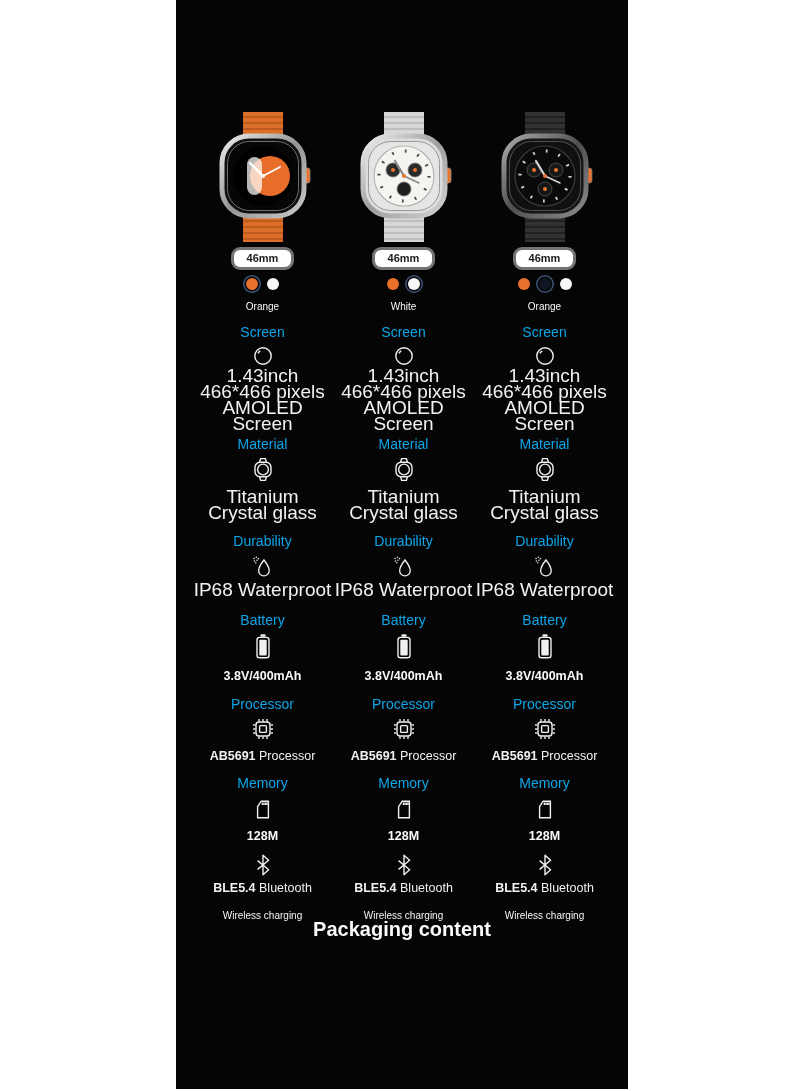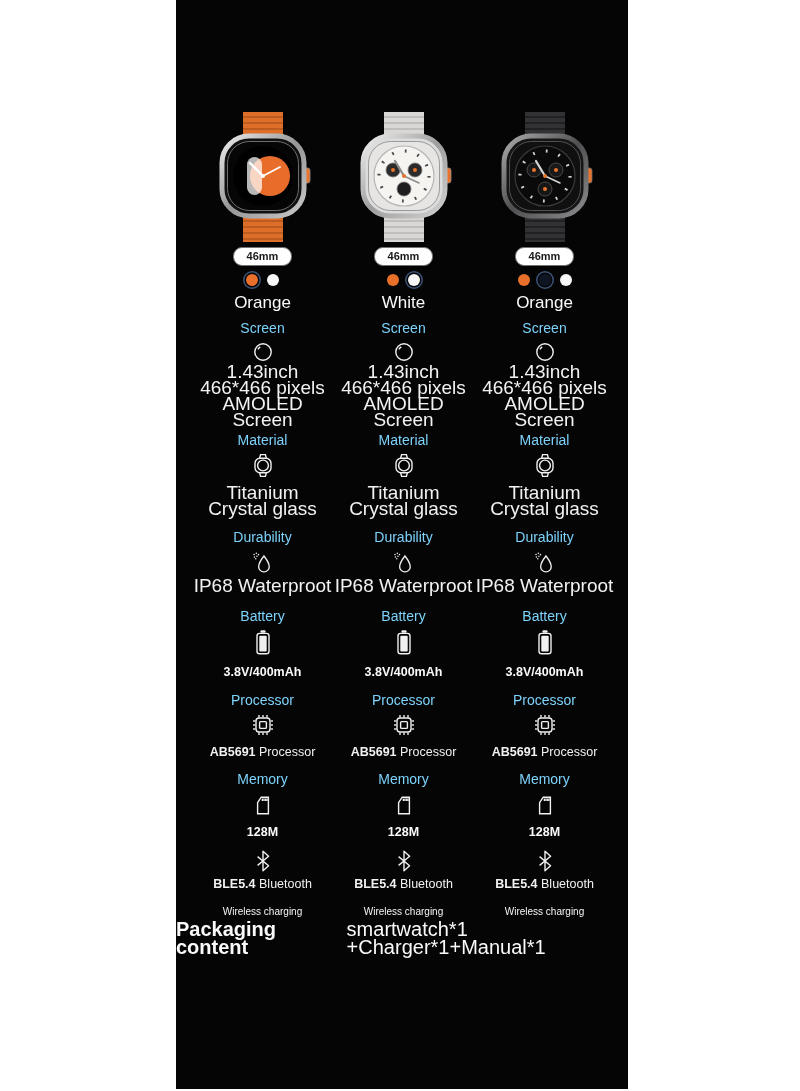--- a/index.html
+++ b/index.html
@@ -18,31 +18,31 @@
     display:grid;grid-template-columns:141px 141px 141px;
   }
   .col{
     display:flex;flex-direction:column;align-items:center;
     padding-top:112px;color:var(--text,#f2f2f2);text-align:center;
   }
   .watch{display:block;}
   .pill{
     margin-top:5px;background:#ffffff;color:#1a1a1a;
     font-size:11px;font-weight:bold;line-height:13px;
-    padding:2px 13px;border-radius:9px;border:1px solid #737373;
+    padding:2px 13px;border-radius:9px;border:3px solid #737373;
     box-shadow:0 1px 2px rgba(0,0,0,.4);
   }
   .swatches{margin-top:7px;display:flex;gap:9px;align-items:center;height:14px;}
   .sw{width:12px;height:12px;border-radius:50%;}
   .sw-orange{background:var(--accent-orange,#e8702b);}
   .sw-white{background:#f7f7f7;}
   .sw-black{background:#0e1524;}
   .sw.selected{box-shadow:0 0 0 1.5px #060606,0 0 0 3px var(--swatch-ring-navy,#3c5377);}
-  .col-name{margin-top:7px;font-size:17px;line-height:17px;color:#fafafa;}
-  .sec-h{margin-top:9px;font-size:14px;line-height:17px;color:#7dd3fc;}
+  .col-name{margin-top:7px;font-size:10px;line-height:17px;color:#fafafa;}
+  .sec-h{margin-top:9px;font-size:14px;line-height:17px;color:#0ea5e9;}
   .icon-wrap{margin-top:4px;line-height:0;}
   .spec-line{font-size:19px;line-height:16px;color:#f2f2f2;}
   .mt1{margin-top:1px;} .mt3{margin-top:3px;} .mt4{margin-top:4px;}
   .mt6{margin-top:6px;} .mt7{margin-top:7px;} .mt8{margin-top:8px;}
   .mt9{margin-top:9px;} .mt11{margin-top:11px;} .mt12{margin-top:12px;} .mt14{margin-top:14px;}
   .bold-val{font-size:12.5px;font-weight:bold;line-height:15px;color:#fafafa;}
   .mixed-val{font-size:12.5px;line-height:15px;color:#f2f2f2;text-align:right;}
   .mixed-val b{font-weight:bold;}
   .big-line{font-size:10px;line-height:17px;color:#f5f5f5;}
   .packaging{
@@ -391,15 +391,14 @@
             <use href="#i-bt"></use>
           </svg></div>
       <div class="mixed-val mt4"><b>BLE5.4</b><span> Bluetooth</span></div>
 
       <div class="big-line mt11">Wireless charging</div>
     </div>
   </div>
 
   <div class="packaging">
     <span class="lbl">Packaging content</span>
-    <span>smartwatch*1 +Charger*1+Manual*1</span>
   </div>
 </div>
 
 </body></html>

